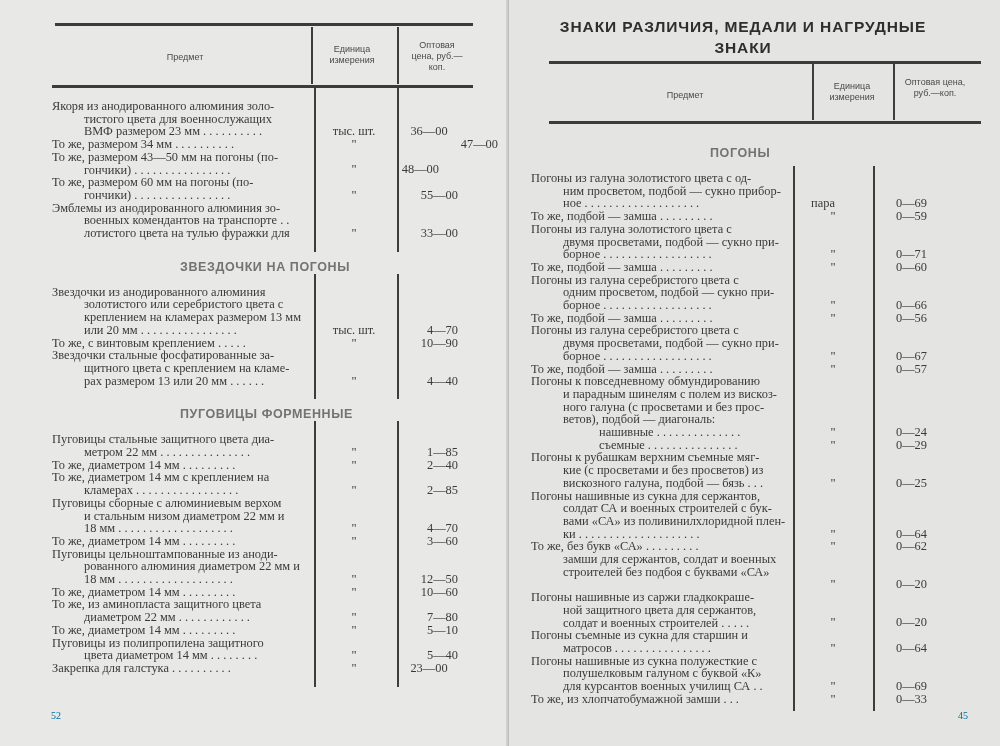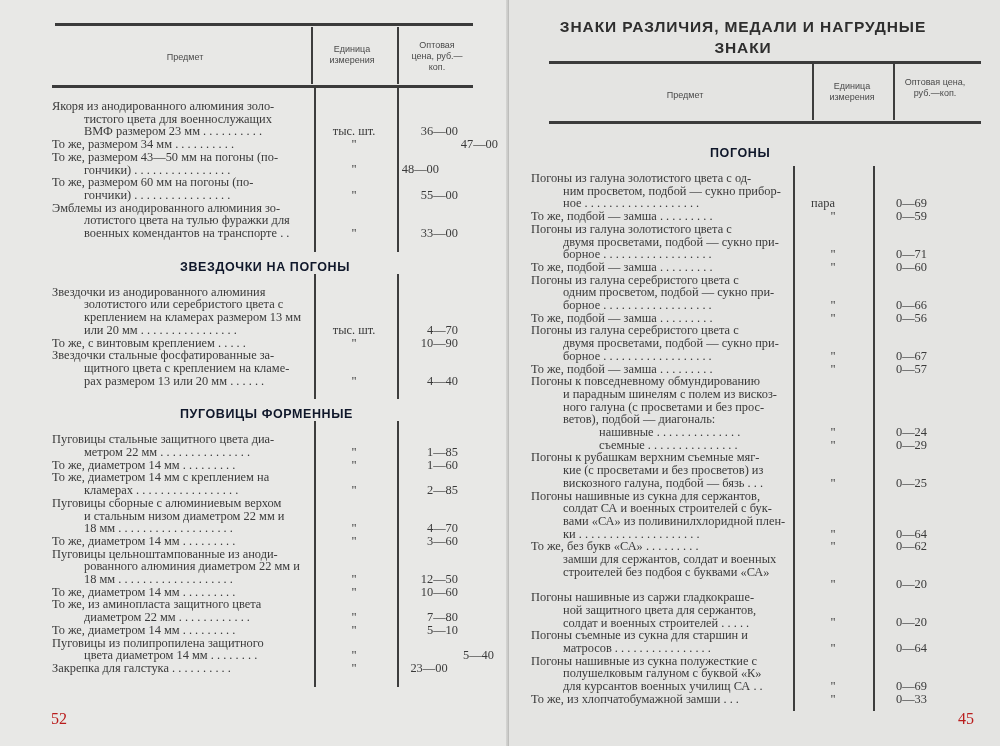--- a/index.html
+++ b/index.html
@@ -19,58 +19,58 @@
   .hdr { position:absolute; font-family:"Liberation Sans", sans-serif; font-size:9px; color:#4a4a4a; text-align:center; line-height:11px; }
   .vline { position:absolute; width:1.5px; background:#3d3d3d; }
 
   .row { position:absolute; font-size:12.4px; line-height:12.7px; }
   .item { position:absolute; left:0; white-space:pre; }
   .item .l { display:block; }
   .item .l.ind { padding-left:32px; }
   .unit { position:absolute; text-align:center; font-size:12.4px; }
   .price { position:absolute; text-align:right; font-size:12.4px; }
 
-  .section-title { position:absolute; font-family:"Liberation Sans", sans-serif; font-weight:bold; font-size:12.5px; letter-spacing:0.6px; color:#0f172a; }
+  .section-title { position:absolute; font-family:"Liberation Sans", sans-serif; font-weight:bold; font-size:12.5px; letter-spacing:0.6px; color:#737373; }
   .main-title { position:absolute; font-family:"Liberation Sans", sans-serif; font-weight:bold; font-size:15.5px; letter-spacing:0.9px; color:#2e2e2e; text-align:center; line-height:21px; }
-  .page-num { position:absolute; font-size:16px; color:#b91c1c; }
+  .page-num { position:absolute; font-size:10px; color:#0369a1; }
 </style>
 </head>
 <body>
 
 <div class="page" id="left-page">
   <div class="hdr-rule" style="left:55px; top:23px; width:418px;"></div>
   <div class="hdr-rule" style="left:52px; top:85px; width:421px;"></div>
   <div class="vline" style="left:311px; top:27px; height:57px;"></div>
   <div class="vline" style="left:397px; top:27px; height:57px;"></div>
   <div class="hdr" style="left:60px; top:52px; width:250px;">Предмет</div>
   <div class="hdr" style="left:322px; top:44px; width:60px;">Единица измерения</div>
   <div class="hdr" style="left:408px; top:40px; width:58px;">Оптовая цена, руб.—коп.</div>
   <div id="left-body">
       <div class="row" style="left: 52px; top: 100px;">
         <div class="item"><span class="l">Якоря из анодированного алюминия золо-</span><span class="l ind">тистого цвета для военнослужащих</span><span class="l ind">ВМФ размером 23 мм . . . . . . . . . .</span></div>
         <div class="unit" style="left: 268px; width: 68px; top: 25.4px;">тыс. шт.</div>
-        <div class="price" style="left: 348px; width: 58px; top: 25.4px;">36—00</div>
+        <div class="price" style="left: 348px; width: 58px; top: 25.4px; text-align: center;">36—00</div>
       </div>
       <div class="row" style="left: 52px; top: 138.1px;">
         <div class="item"><span class="l">То же, размером 34 мм . . . . . . . . . .</span></div>
         <div class="unit" style="left: 268px; width: 68px; top: 0px;">"</div>
         <div class="price" style="left: 348px; width: 58px; top: 0px; padding-left: 40px;">47—00</div>
       </div>
       <div class="row" style="left: 52px; top: 150.8px;">
         <div class="item"><span class="l">То же, размером 43—50 мм на погоны (по-</span><span class="l ind">гончики) . . . . . . . . . . . . . . . .</span></div>
         <div class="unit" style="left: 268px; width: 68px; top: 12.7px;">"</div>
         <div class="price" style="left: 329px; width: 58px; top: 12.7px;">48—00</div>
       </div>
       <div class="row" style="left: 52px; top: 176.2px;">
         <div class="item"><span class="l">То же, размером 60 мм на погоны (по-</span><span class="l ind">гончики) . . . . . . . . . . . . . . . .</span></div>
         <div class="unit" style="left: 268px; width: 68px; top: 12.7px;">"</div>
         <div class="price" style="left: 348px; width: 58px; top: 12.7px;">55—00</div>
       </div>
       <div class="row" style="left: 52px; top: 201.6px;">
-        <div class="item"><span class="l">Эмблемы из анодированного алюминия зо-</span><span class="l ind">лотистого цвета на тулью фуражки для</span><span class="l ind">военных комендантов на транспорте . .</span></div>
+        <div class="item"><span class="l">Эмблемы из анодированного алюминия зо-</span><span class="l ind">военных комендантов на транспорте . .</span><span class="l ind">лотистого цвета на тулью фуражки для</span></div>
         <div class="unit" style="left: 268px; width: 68px; top: 25.4px;">"</div>
         <div class="price" style="left: 348px; width: 58px; top: 25.4px;">33—00</div>
       </div>
       <div class="vline" style="left: 314px; top: 88px; height: 163.7px;"></div>
       <div class="vline" style="left: 397px; top: 88px; height: 163.7px;"></div>
       <div class="section-title" style="left: 180px; top: 259.7px;">ЗВЕЗДОЧКИ НА ПОГОНЫ</div>
       <div class="row" style="left: 52px; top: 285.7px;">
         <div class="item"><span class="l">Звездочки из анодированного алюминия</span><span class="l ind">золотистого или серебристого цвета с</span><span class="l ind">креплением на кламерах размером 13 мм</span><span class="l ind">или 20 мм . . . . . . . . . . . . . . . .</span></div>
         <div class="unit" style="left: 268px; width: 68px; top: 38.1px;">тыс. шт.</div>
         <div class="price" style="left: 348px; width: 58px; top: 38.1px;">4—70</div>
@@ -89,21 +89,21 @@
       <div class="vline" style="left: 397px; top: 273.7px; height: 125.6px;"></div>
       <div class="section-title" style="left: 180px; top: 407.3px;">ПУГОВИЦЫ ФОРМЕННЫЕ</div>
       <div class="row" style="left: 52px; top: 433.3px;">
         <div class="item"><span class="l">Пуговицы стальные защитного цвета диа-</span><span class="l ind">метром 22 мм . . . . . . . . . . . . . . .</span></div>
         <div class="unit" style="left: 268px; width: 68px; top: 12.7px;">"</div>
         <div class="price" style="left: 348px; width: 58px; top: 12.7px;">1—85</div>
       </div>
       <div class="row" style="left: 52px; top: 458.7px;">
         <div class="item"><span class="l">То же, диаметром 14 мм . . . . . . . . .</span></div>
         <div class="unit" style="left: 268px; width: 68px; top: 0px;">"</div>
-        <div class="price" style="left: 348px; width: 58px; top: 0px;">1—60</div>
+        <div class="price" style="left: 348px; width: 58px; top: 0px;">2—40</div>
       </div>
       <div class="row" style="left: 52px; top: 471.4px;">
         <div class="item"><span class="l">То же, диаметром 14 мм с креплением на</span><span class="l ind">кламерах . . . . . . . . . . . . . . . . .</span></div>
         <div class="unit" style="left: 268px; width: 68px; top: 12.7px;">"</div>
         <div class="price" style="left: 348px; width: 58px; top: 12.7px;">2—85</div>
       </div>
       <div class="row" style="left: 52px; top: 496.8px;">
         <div class="item"><span class="l">Пуговицы сборные с алюминиевым верхом</span><span class="l ind">и стальным низом диаметром 22 мм и</span><span class="l ind">18 мм . . . . . . . . . . . . . . . . . . .</span></div>
         <div class="unit" style="left: 268px; width: 68px; top: 25.4px;">"</div>
         <div class="price" style="left: 348px; width: 58px; top: 25.4px;">4—70</div>
@@ -129,21 +129,21 @@
         <div class="price" style="left: 348px; width: 58px; top: 12.7px;">7—80</div>
       </div>
       <div class="row" style="left: 52px; top: 623.8px;">
         <div class="item"><span class="l">То же, диаметром 14 мм . . . . . . . . .</span></div>
         <div class="unit" style="left: 268px; width: 68px; top: 0px;">"</div>
         <div class="price" style="left: 348px; width: 58px; top: 0px;">5—10</div>
       </div>
       <div class="row" style="left: 52px; top: 636.5px;">
         <div class="item"><span class="l">Пуговицы из полипропилена защитного</span><span class="l ind">цвета диаметром 14 мм . . . . . . . .</span></div>
         <div class="unit" style="left: 268px; width: 68px; top: 12.7px;">"</div>
-        <div class="price" style="left: 348px; width: 58px; top: 12.7px; margin-left: 36px;">5—40</div>
+        <div class="price" style="left: 348px; width: 58px; top: 12.7px;">5—40</div>
       </div>
       <div class="row" style="left: 52px; top: 661.9px;">
         <div class="item"><span class="l">Закрепка для галстука . . . . . . . . . .</span></div>
         <div class="unit" style="left: 268px; width: 68px; top: 0px;">"</div>
         <div class="price" style="left: 348px; width: 58px; top: 0px; text-align: center;">23—00</div>
       </div>
       <div class="vline" style="left: 314px; top: 421.3px; height: 265.3px;"></div>
       <div class="vline" style="left: 397px; top: 421.3px; height: 265.3px;"></div>
     </div>
   <div class="page-num" style="left:51px; top:710px;">52</div>

